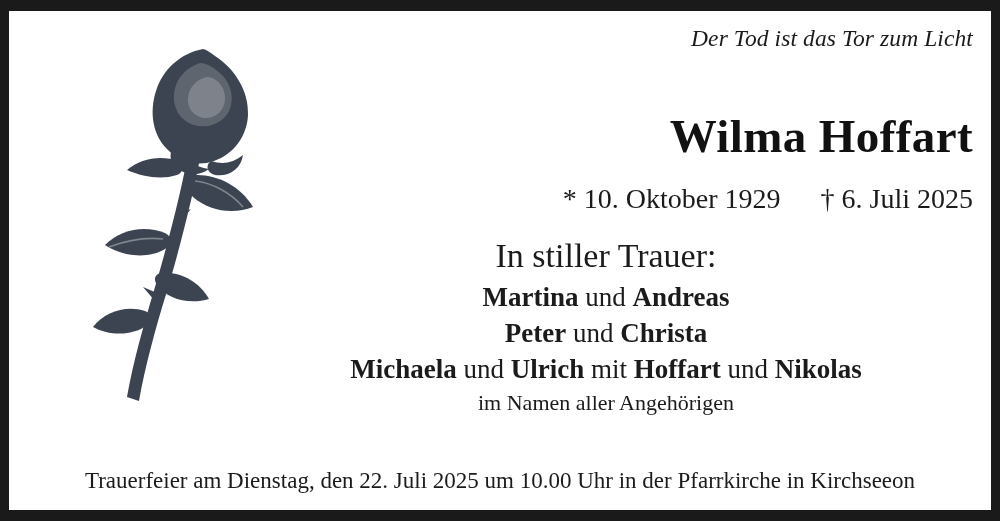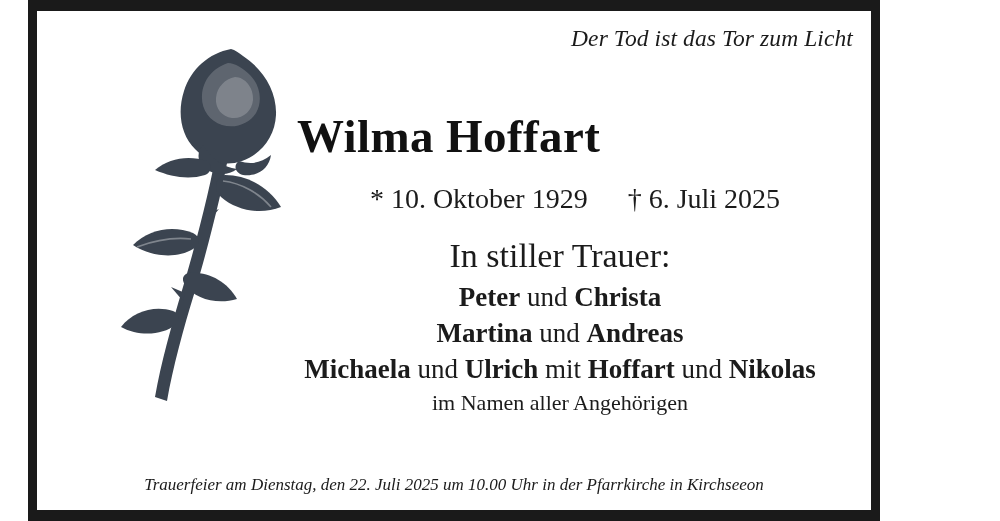--- a/index.html
+++ b/index.html
@@ -5,30 +5,29 @@
   html, body {
     margin: 0;
     padding: 0;
     background: #ffffff;
   }
   body {
     font-family: "Liberation Serif", serif;
   }
   .obituary {
     position: relative;
-    width: 852px;
+    width: 1000px;
     height: 521px;
     box-sizing: border-box;
     background: #ffffff;
     border-top: 11px solid #1a1a1a;
     border-bottom: 11px solid #1a1a1a;
     border-left: 9px solid #1a1a1a;
     border-right: 9px solid #1a1a1a;
     overflow: hidden;
-    margin-left: 28px;
   }
   .inner {
     position: relative;
     width: 100%;
     height: 100%;
     background: #ffffff;
   }
 
   
   .rose-art {
@@ -64,35 +63,35 @@
     margin-top: 5px;
     white-space: nowrap;
   }
 
   
   .name {
     position: absolute;
     left: 260px;
     right: 18px;
     top: 98px;
-    text-align: left;
+    text-align: right;
     font-size: 47px;
     font-weight: bold;
     color: #111111;
     letter-spacing: .4px;
     white-space: nowrap;
   }
 
   
   .dates {
     position: absolute;
     left: 260px;
     right: 18px;
     top: 172px;
-    text-align: center;
+    text-align: right;
     font-size: 28px;
     color: #1b1b1b;
     white-space: nowrap;
   }
   .dates .gap {
     display: inline-block;
     width: 26px;
   }
 
   
@@ -124,24 +123,23 @@
   
   .service {
     position: absolute;
     left: 10px;
     right: 10px;
     bottom: 14px;
     text-align: center;
     color: #1b1b1b;
   }
   .service .s-line {
-    font-size: 17px;
+    font-size: 23px;
     line-height: 1.36;
     white-space: nowrap;
-    font-style: italic;
   }
 </style>
 </head>
 <body>
 
 <div class="obituary">
   <div class="inner">
 
     <div class="rose-art">
       <svg viewBox="0 0 210 390" xmlns="http://www.w3.org/2000/svg" aria-hidden="true">
@@ -185,24 +183,24 @@
       <span>*</span>
       <span>10. Oktober 1929</span>
       <span class="gap"></span>
       <span>†</span>
       <span>6. Juli 2025</span>
     </div>
 
     <div class="mourners">
       <div class="m-intro">In stiller Trauer:</div>
       <div class="m-line">
-        <b>Peter</b><span> und </span><b>Christa</b>
+        <b>Martina</b><span> und </span><b>Andreas</b>
       </div>
       <div class="m-line">
-        <b>Martina</b><span> und </span><b>Andreas</b>
+        <b>Peter</b><span> und </span><b>Christa</b>
       </div>
       <div class="m-line">
         <b>Michaela</b><span> und </span><b>Ulrich</b><span> mit </span><b>Hoffart</b><span> und </span><b>Nikolas</b>
       </div>
       <div class="m-closing">im Namen aller Angehörigen</div>
     </div>
 
     <div class="service">
       <div class="s-line">Trauerfeier am Dienstag, den 22. Juli 2025 um 10.00 Uhr in der Pfarrkirche in Kirchseeon</div>
     </div>

